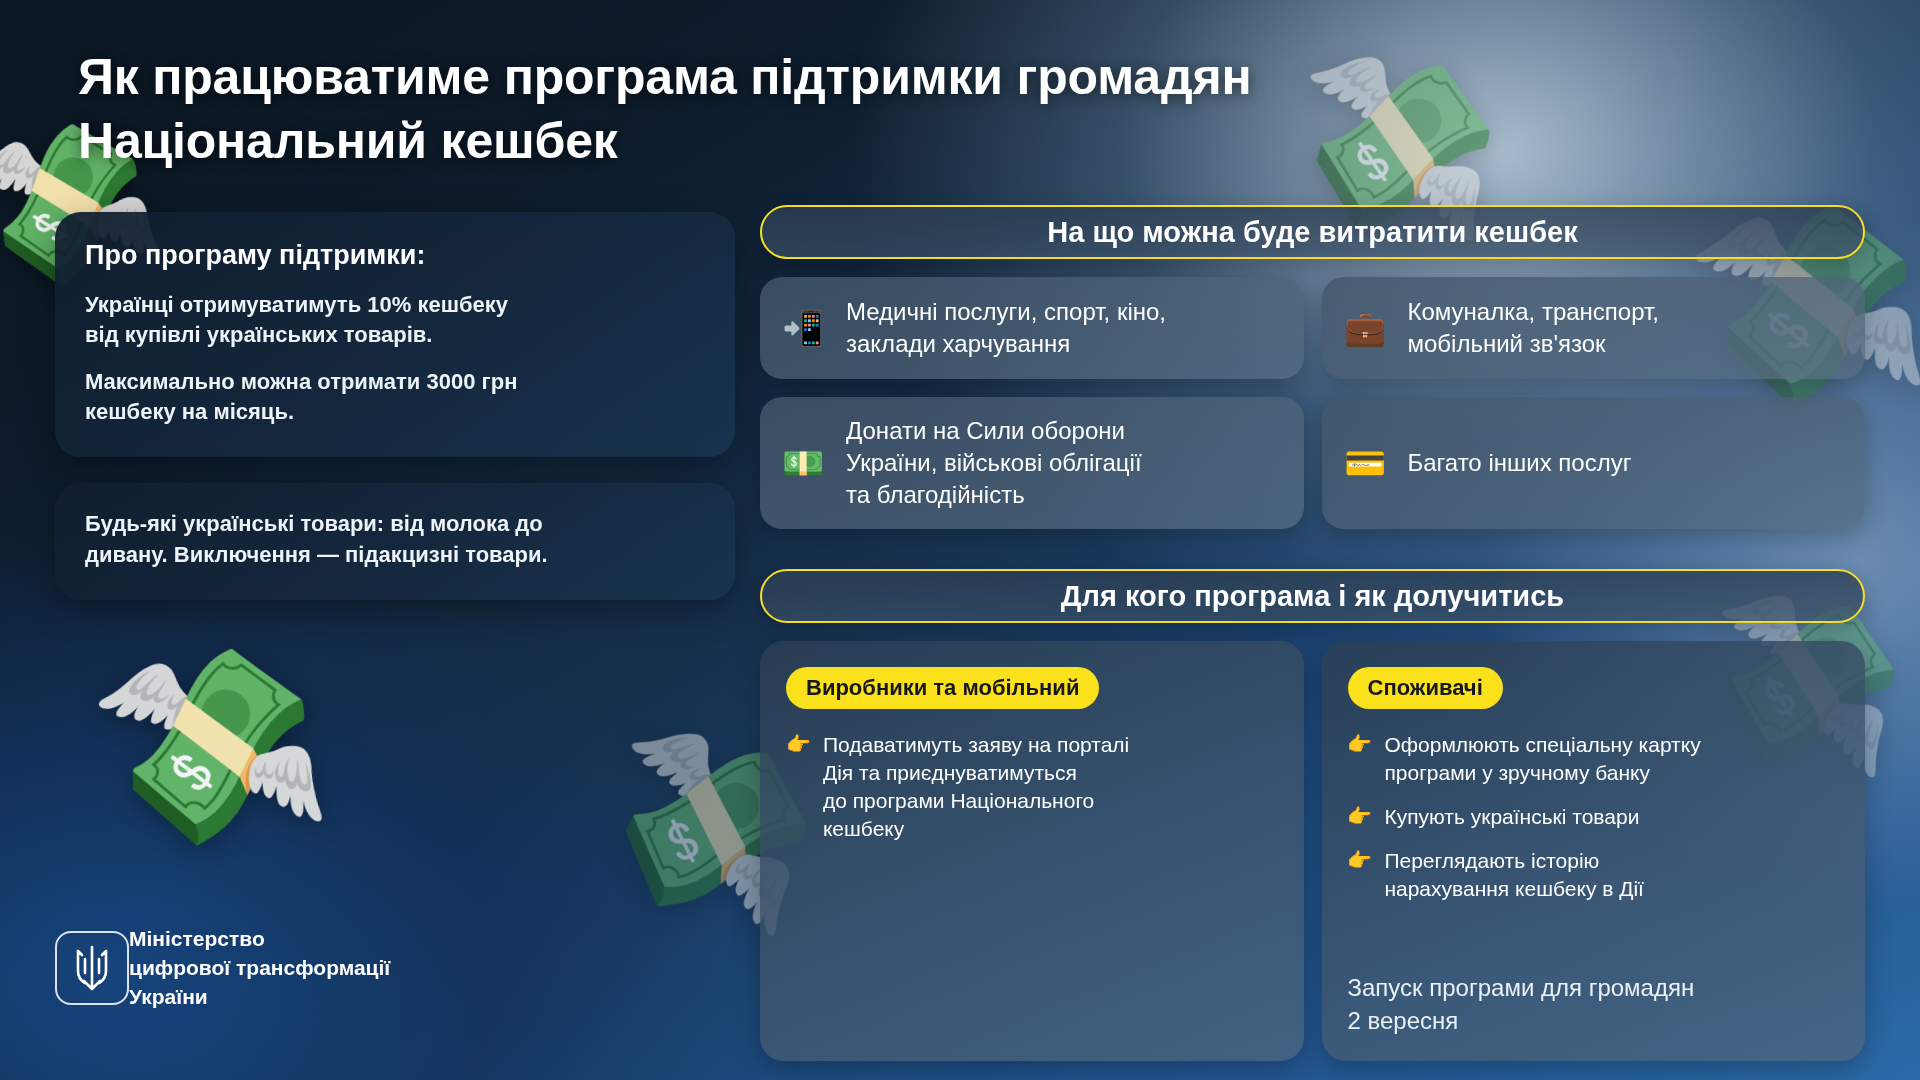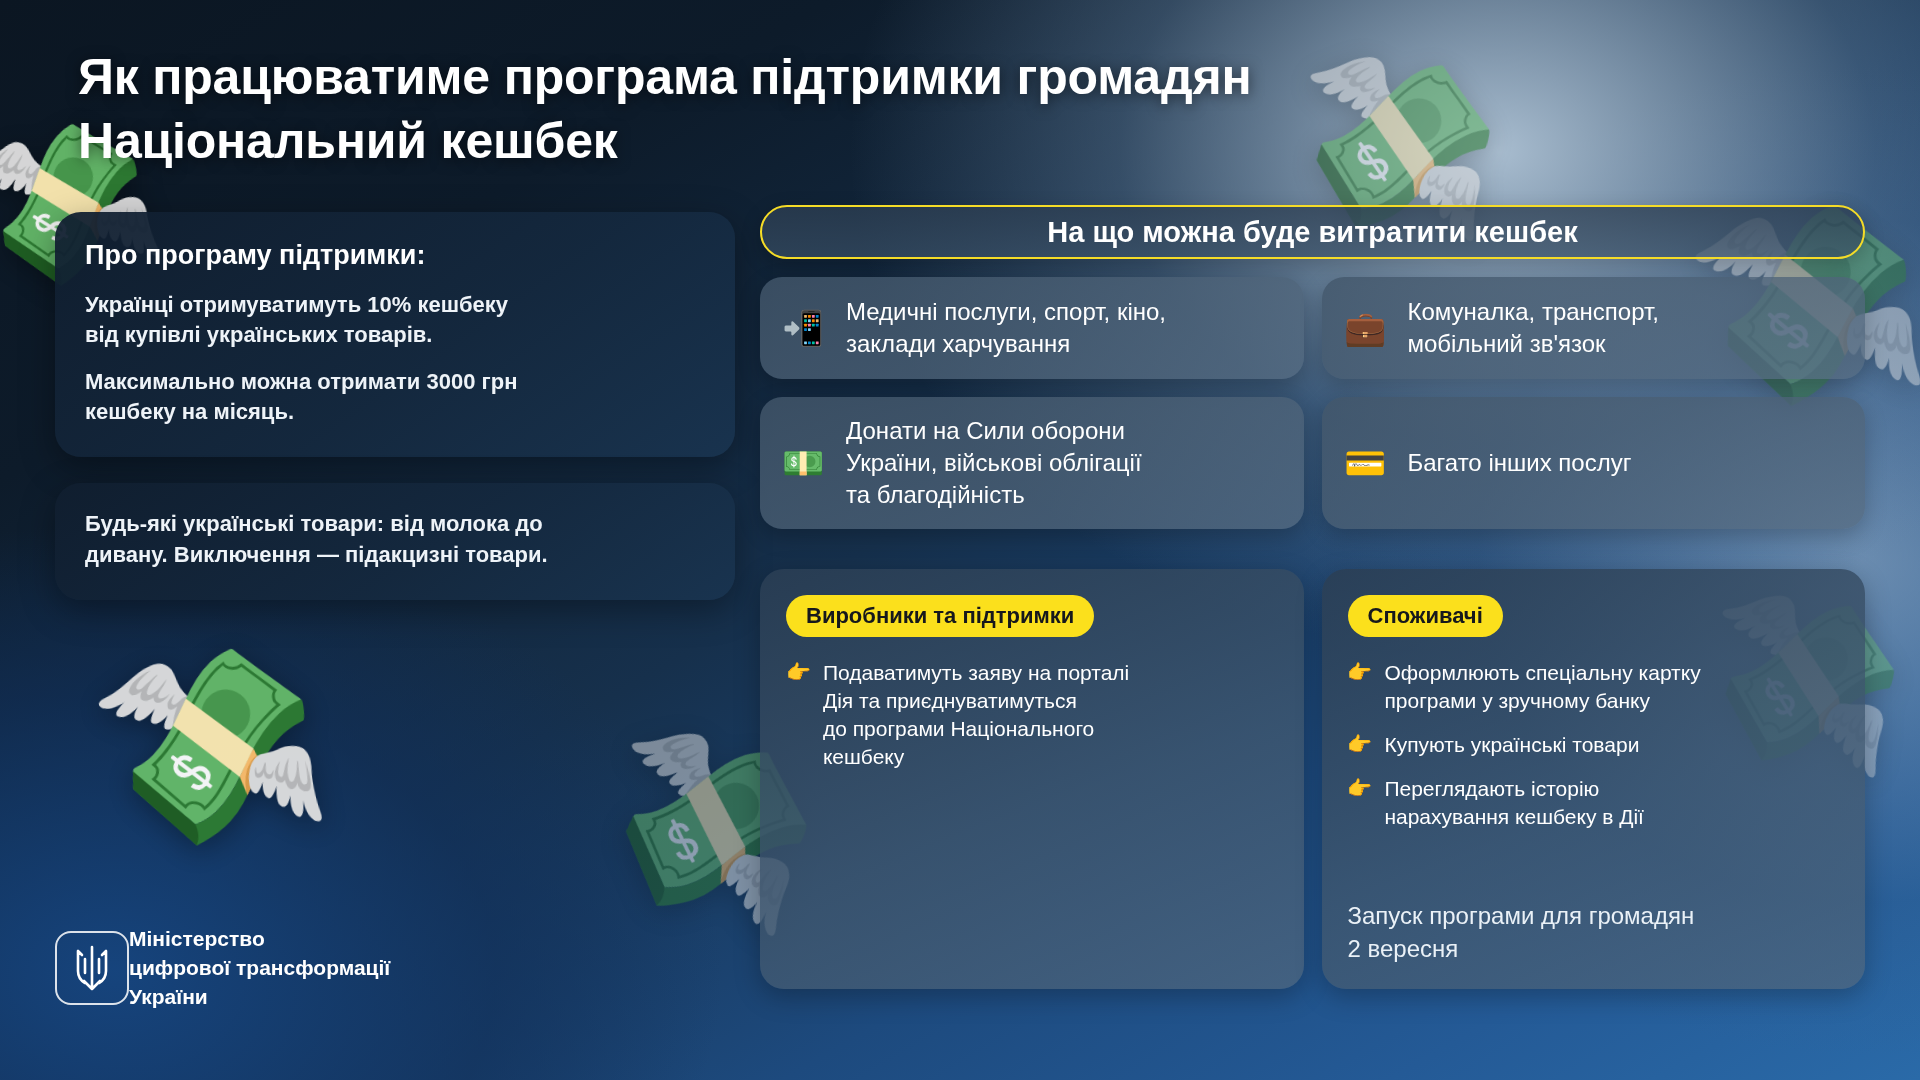--- a/index.html
+++ b/index.html
@@ -184,25 +184,26 @@
 та благодійність</div>
       </div>
 
       <div class="spend-card">
         <div class="spend-icon">💳</div>
         <div class="spend-text">Багато інших послуг</div>
       </div>
 
     </div>
 
+    <div class="section-banner">Для кого програма і як долучитись</div>
 
     <div class="who-grid">
 
       <div class="who-card">
-        <div class="who-badge">Виробники та підтримки</div>
+        <div class="who-badge">Виробники та мобільний</div>
         <ul class="who-list">
           <li>
             <span class="bullet">👉</span>
             <span>Подаватимуть заяву на порталі
 Дія та приєднуватимуться
 до програми Національного
 кешбеку</span>
           </li>
         </ul>
       </div>

